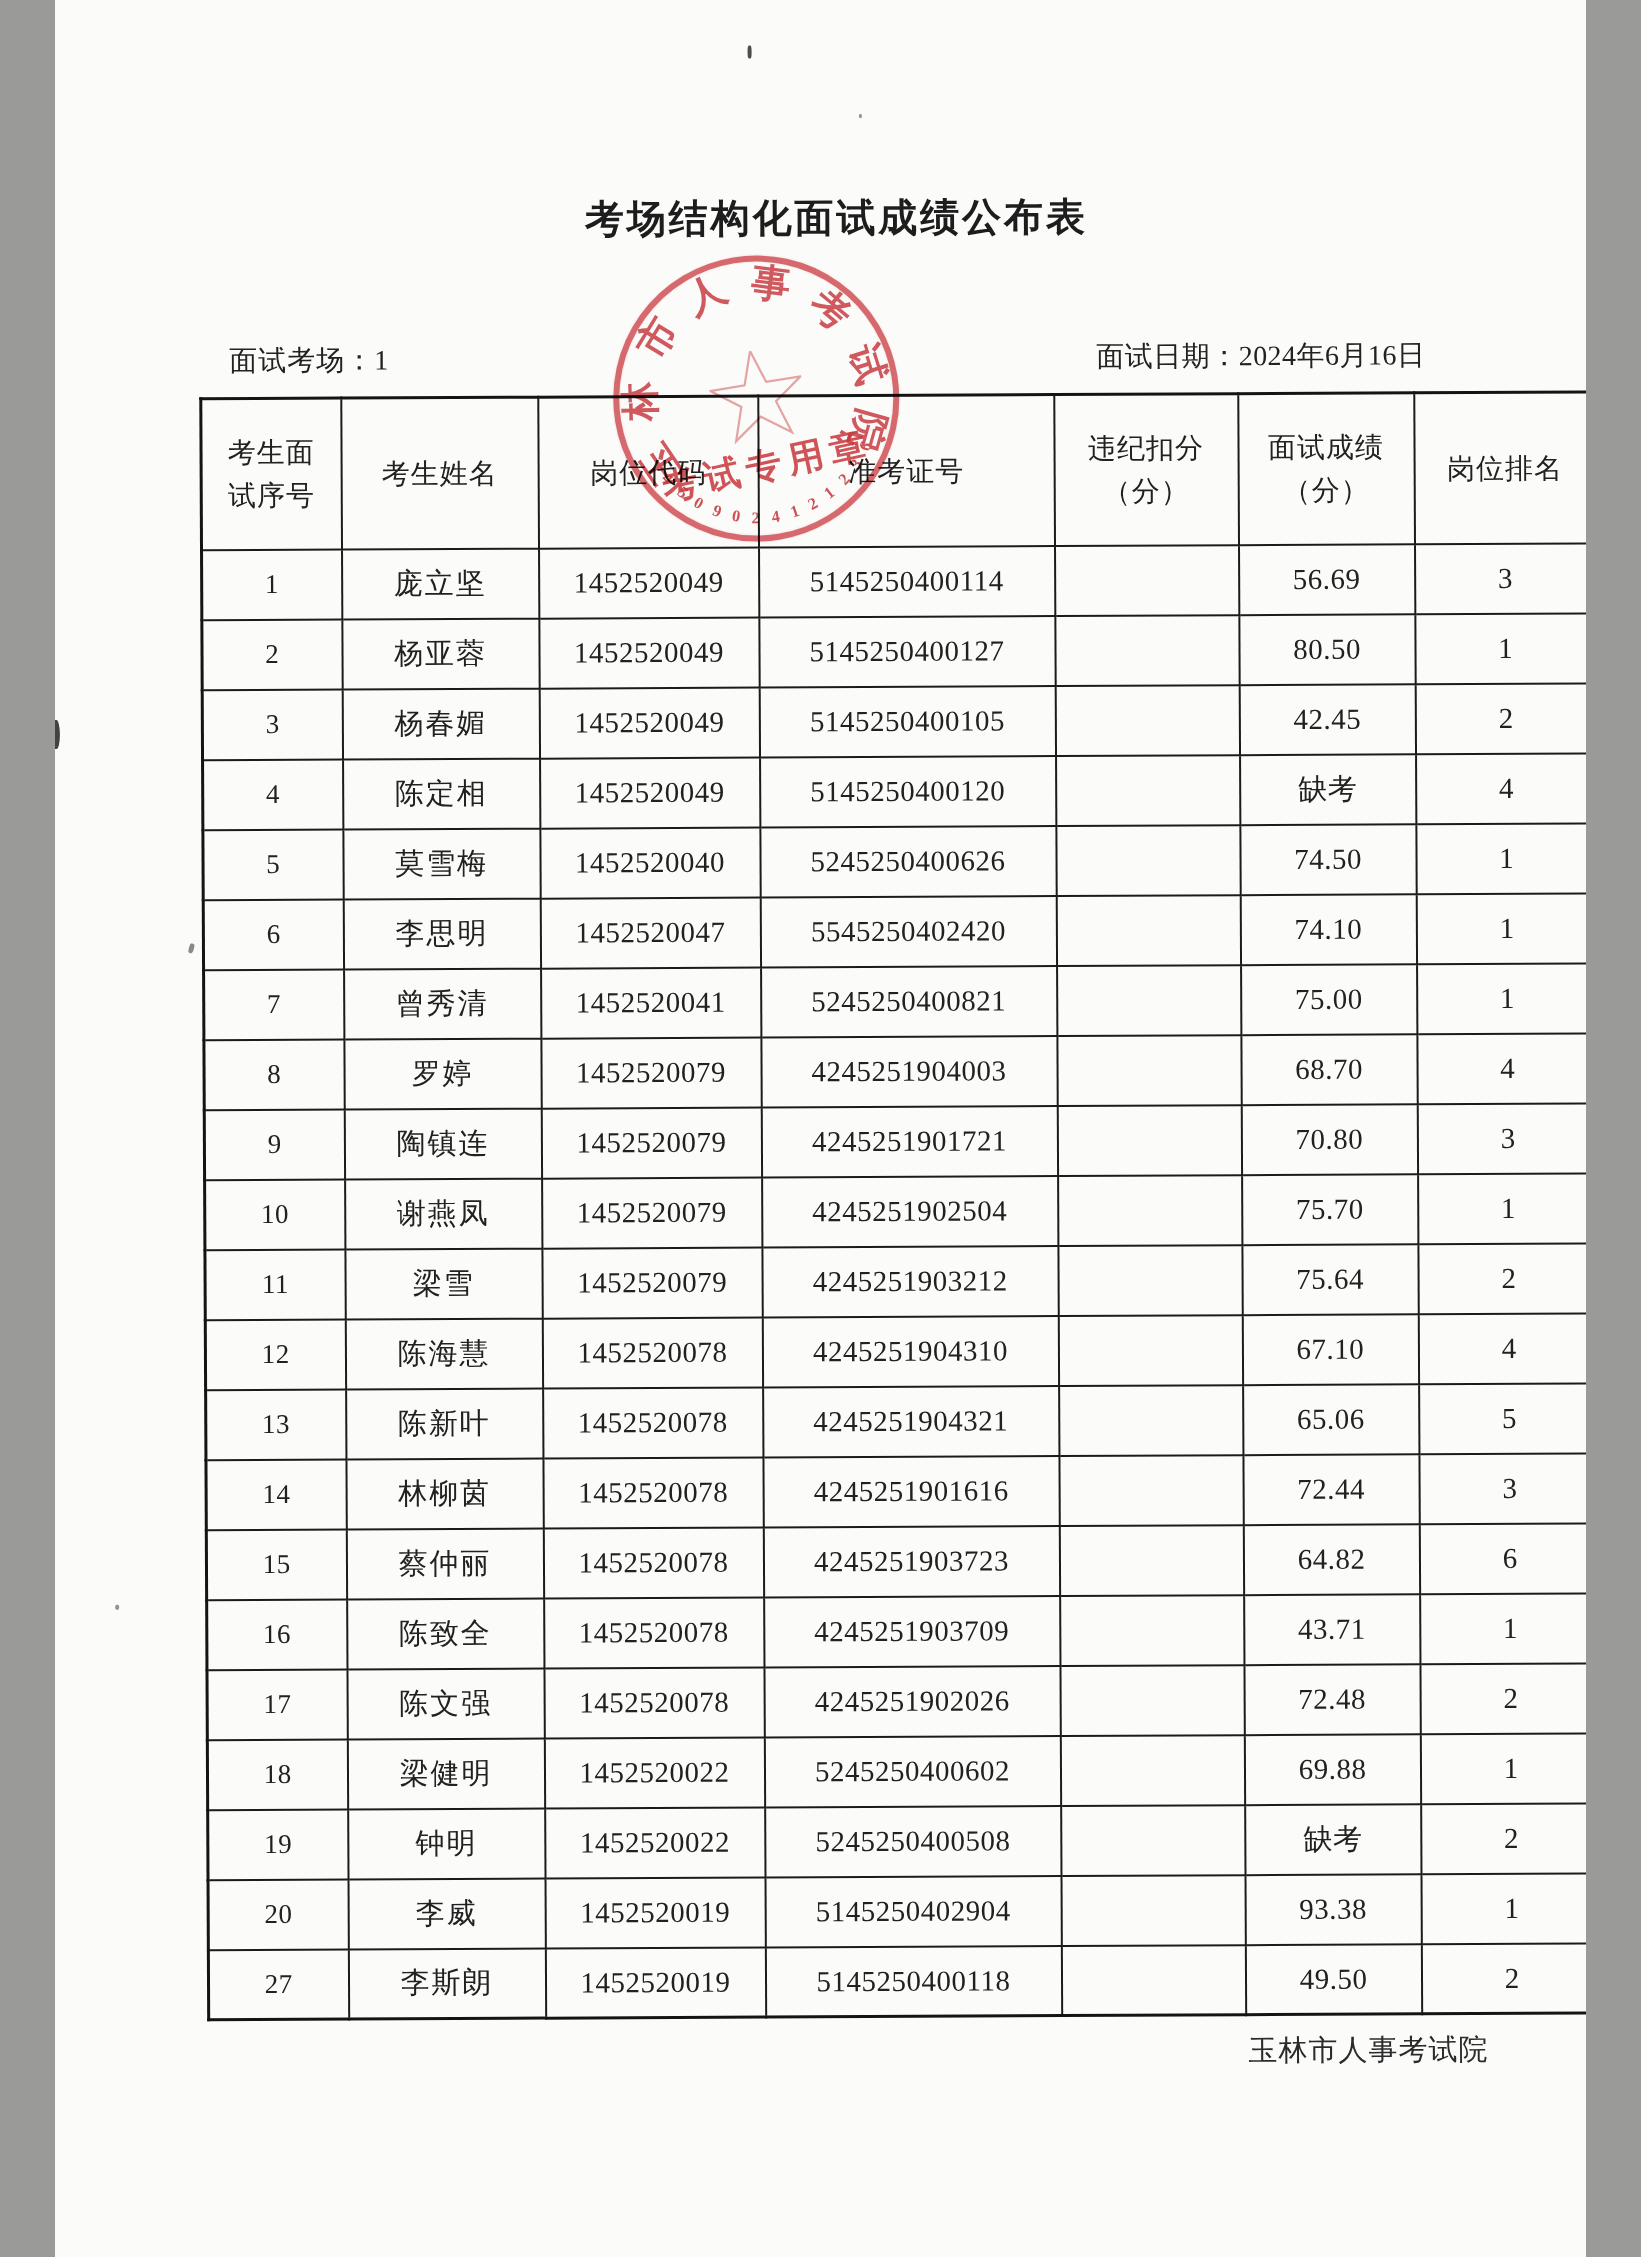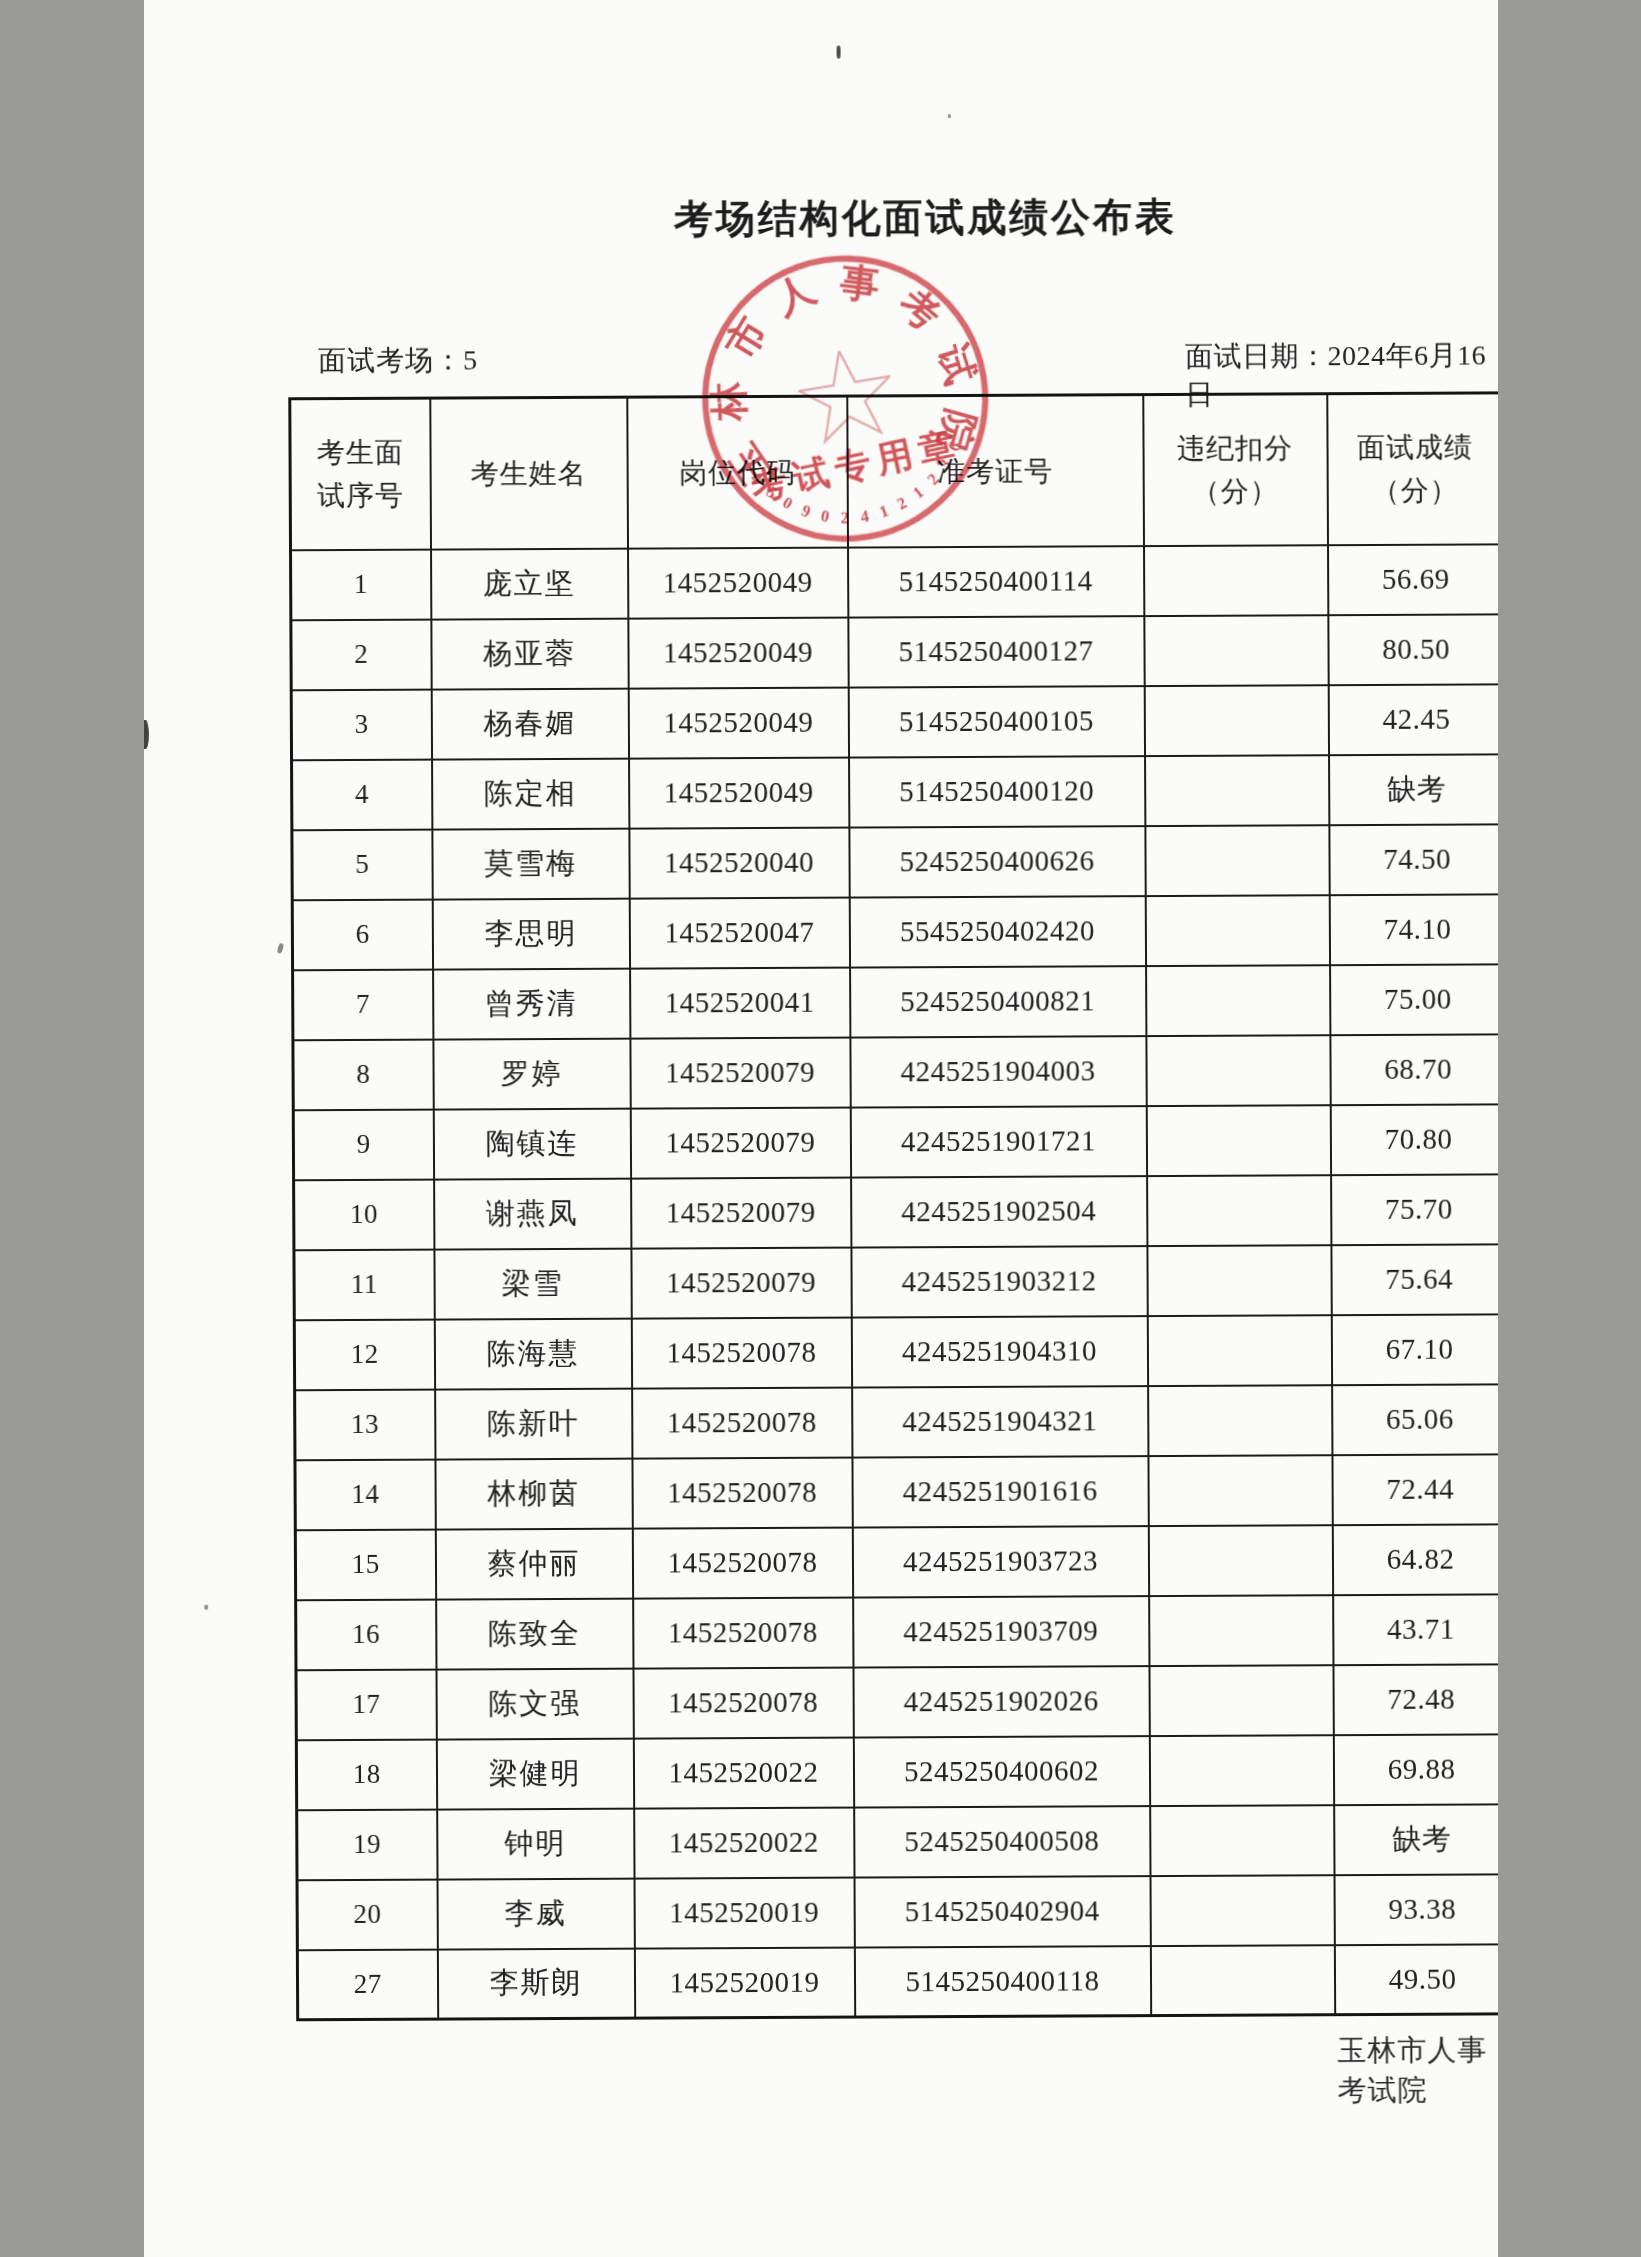--- a/index.html
+++ b/index.html
@@ -1,17 +1,17 @@
 <!DOCTYPE html>
 <html><head>
 <meta charset="utf-8">
 <style>
   html,body { margin:0; padding:0; background:#9a9a98; }
   .sheet {
-    position:relative; width:1354px; height:2257px; margin:0 auto;
+    position:relative; width:1531px; height:2257px; margin:0 auto;
     background:#fbfbf9; overflow:hidden;
     font-family:"Liberation Serif","DejaVu Serif",serif;
     color:#222;
   }
   .content { position:absolute; inset:0; transform:rotate(-0.28deg); transform-origin:821px 1159px; }
 
   .page-title {
     position:absolute; top:191px; left:0; width:1572px; margin:0;
     text-align:center; font-size:39px; font-weight:bold; letter-spacing:2.9px; color:#1d1d1d;
   }
@@ -69,21 +69,21 @@
   .sp6 { left:809px; top:114px; width:2.9px;  height:3.9px;  opacity:.5; }
 </style>
 </head>
 <body>
 
 <div class="sheet">
   <div class="content">
 
     <h1 class="page-title">考场结构化面试成绩公布表</h1>
 
-    <div class="meta-room">面试考场：5</div>
+    <div class="meta-room">面试考场：1</div>
     <div class="meta-date">面试日期：2024年6月16日</div>
 
     <table class="score-table">
       <colgroup>
         <col style="width:140px">
           <col style="width:197px">
           <col style="width:220px">
         <col style="width:296px">
           <col style="width:184px">
           <col style="width:176px">

